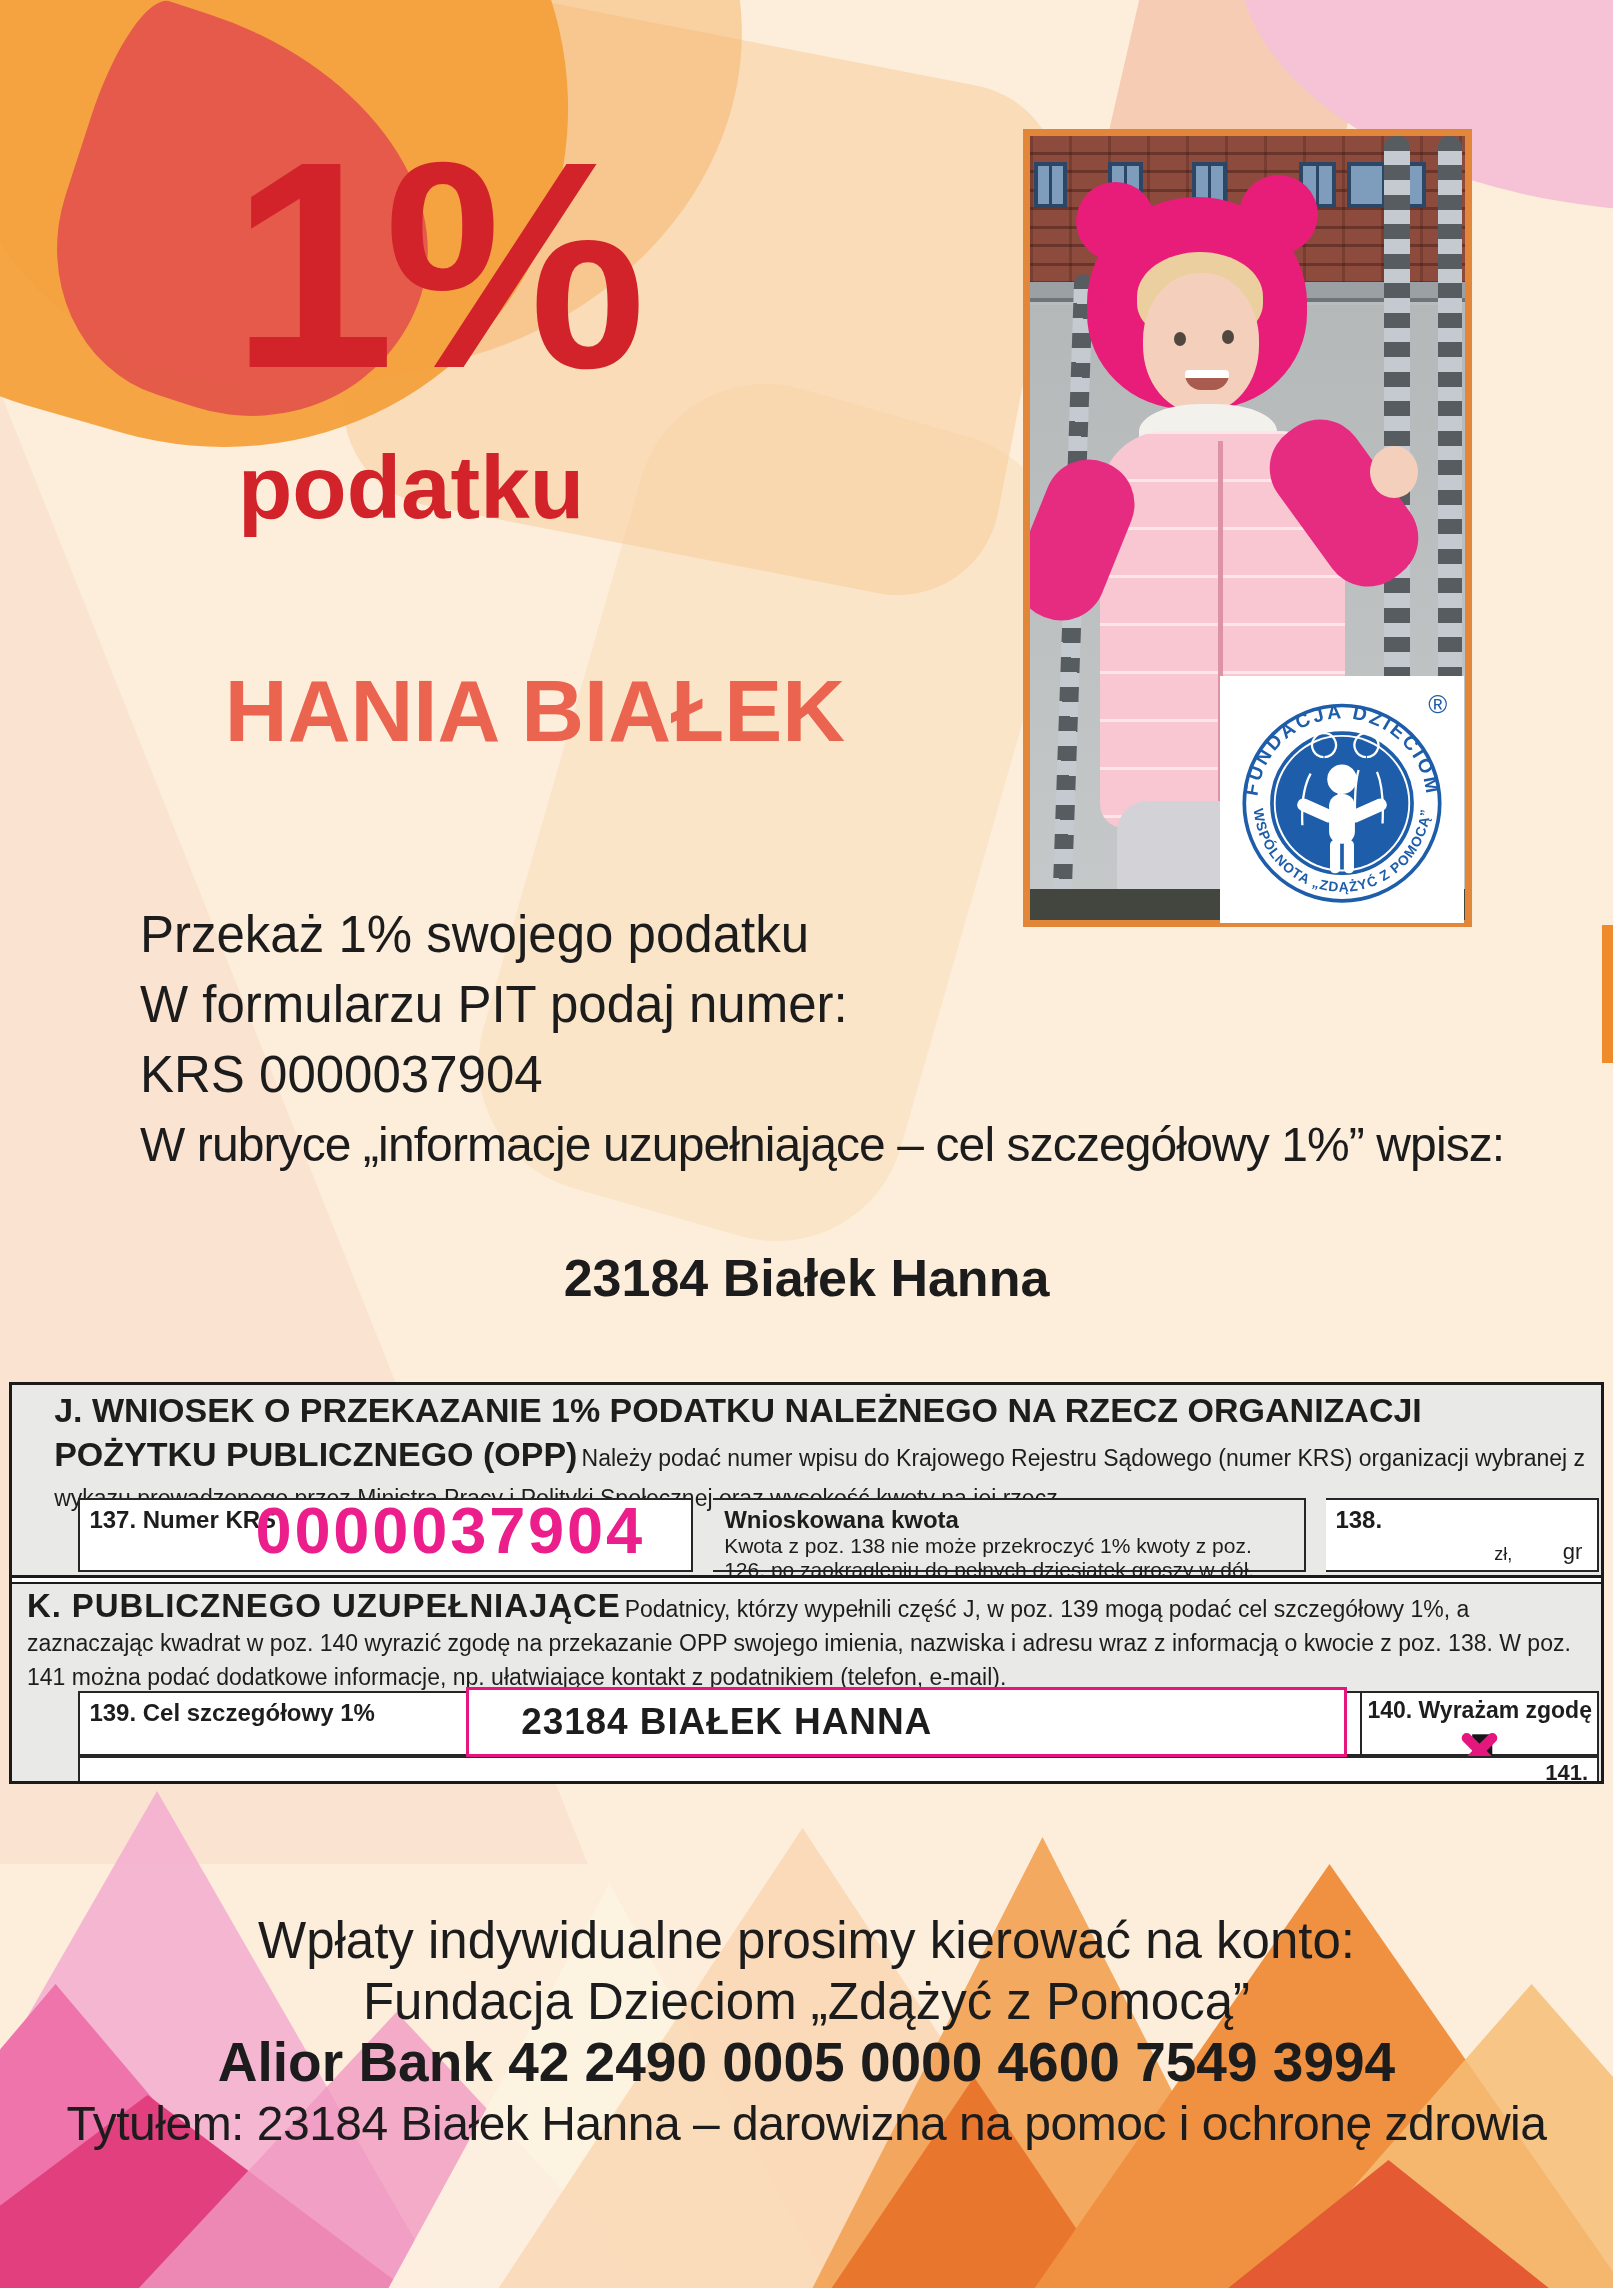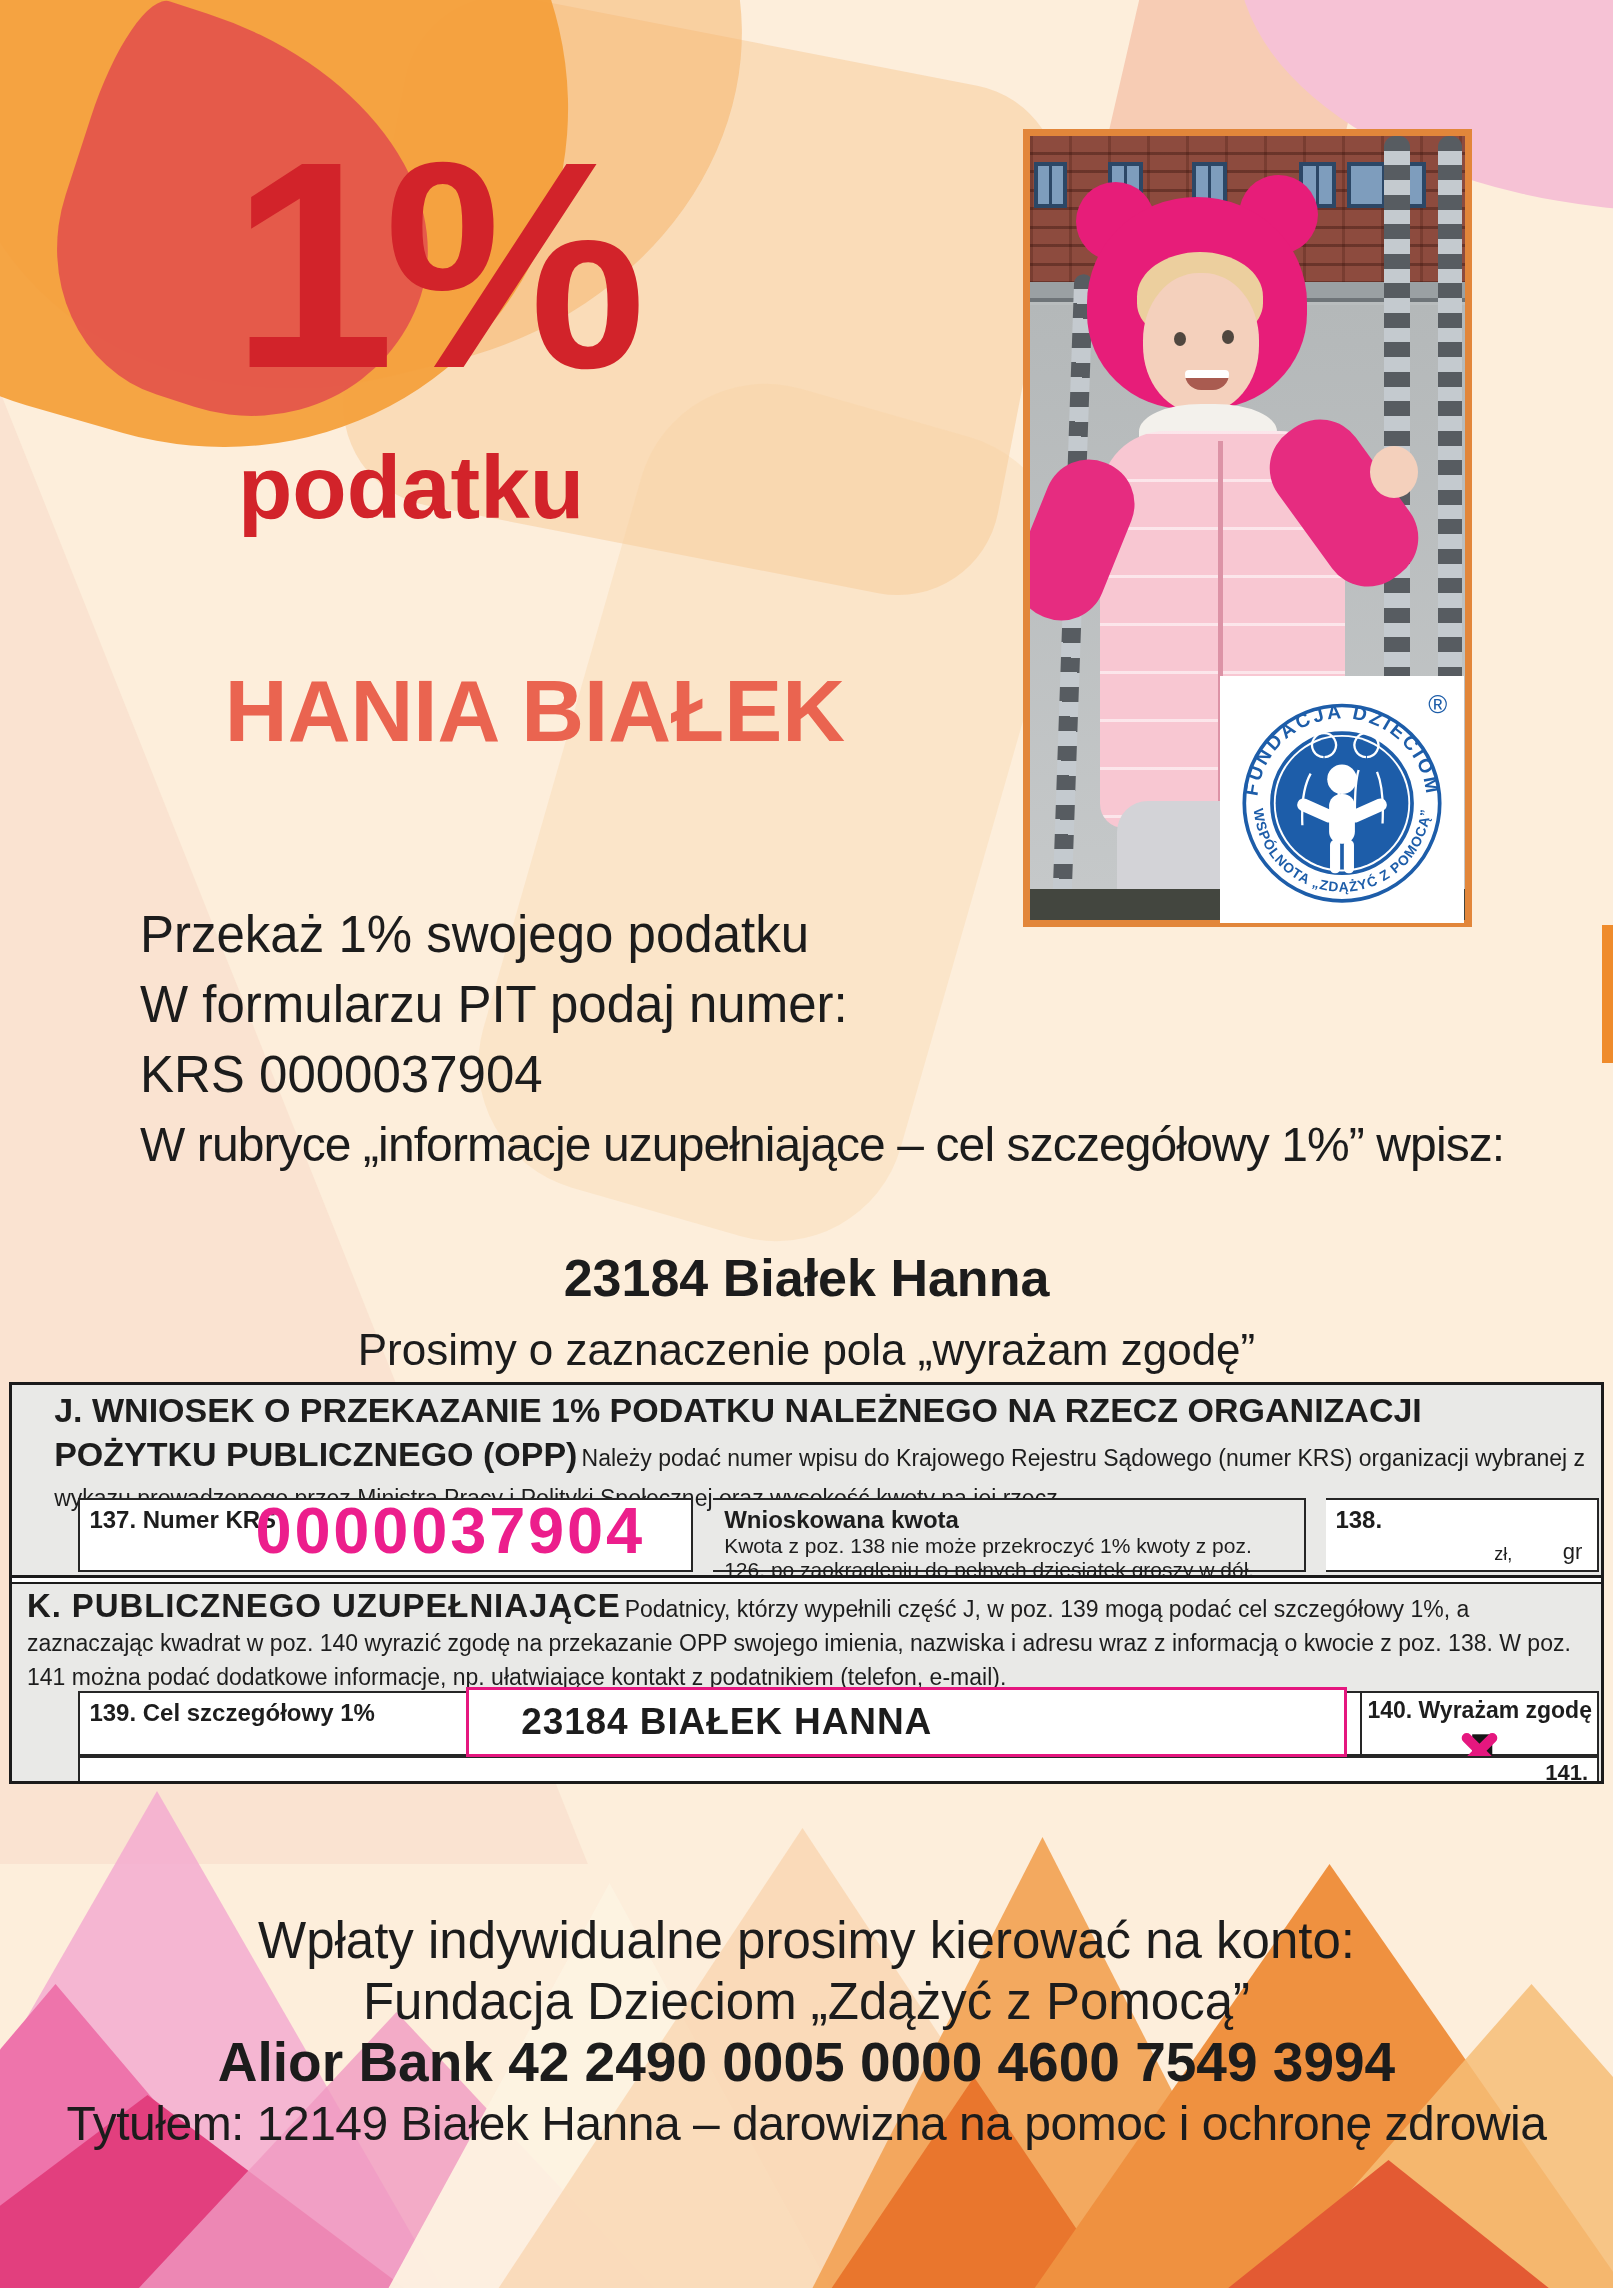--- a/index.html
+++ b/index.html
@@ -229,21 +229,20 @@
   <div class="child-name">HANIA BIAŁEK</div>
 
   <div class="steps">
     <div>Przekaż 1% swojego podatku</div>
     <div>W formularzu PIT podaj numer:</div>
     <div class="krs">KRS 0000037904</div>
     <div class="long">W rubryce „informacje uzupełniające – cel szczegółowy 1%” wpisz:</div>
   </div>
 
   <div class="cel-line">23184 Białek Hanna</div>
-  <div class="consent-line">Prosimy o zaznaczenie pola „wyrażam zgodę”</div>
 
   <div class="form">
     <div class="j-head">
       <span class="j-title">J. WNIOSEK O PRZEKAZANIE 1% PODATKU NALEŻNEGO NA RZECZ ORGANIZACJI POŻYTKU PUBLICZNEGO (OPP)</span>
       <span class="j-note">Należy podać numer wpisu do Krajowego Rejestru Sądowego (numer KRS) organizacji wybranej z wykazu prowadzonego przez Ministra Pracy i Polityki Społecznej oraz wysokość kwoty na jej rzecz.</span>
     </div>
 
     <div class="row-j">
       <div class="cell c137">
         <div class="cell-label">137. Numer KRS</div>
@@ -285,17 +284,17 @@
       <div class="cell c141">
         <div class="cell-label">141.</div>
       </div>
     </div>
   </div>
 
   <div class="bank">
     <div class="b1">Wpłaty indywidualne prosimy kierować na konto:</div>
     <div class="b2">Fundacja Dzieciom „Zdążyć z Pomocą”</div>
     <div class="acct">Alior Bank 42 2490 0005 0000 4600 7549 3994</div>
-    <div class="b4">Tytułem: 12149 Białek Hanna – darowizna na pomoc i ochronę zdrowia</div>
+    <div class="b4">Tytułem: 23184 Białek Hanna – darowizna na pomoc i ochronę zdrowia</div>
   </div>
 
 </div>
 
 
 </body></html>

